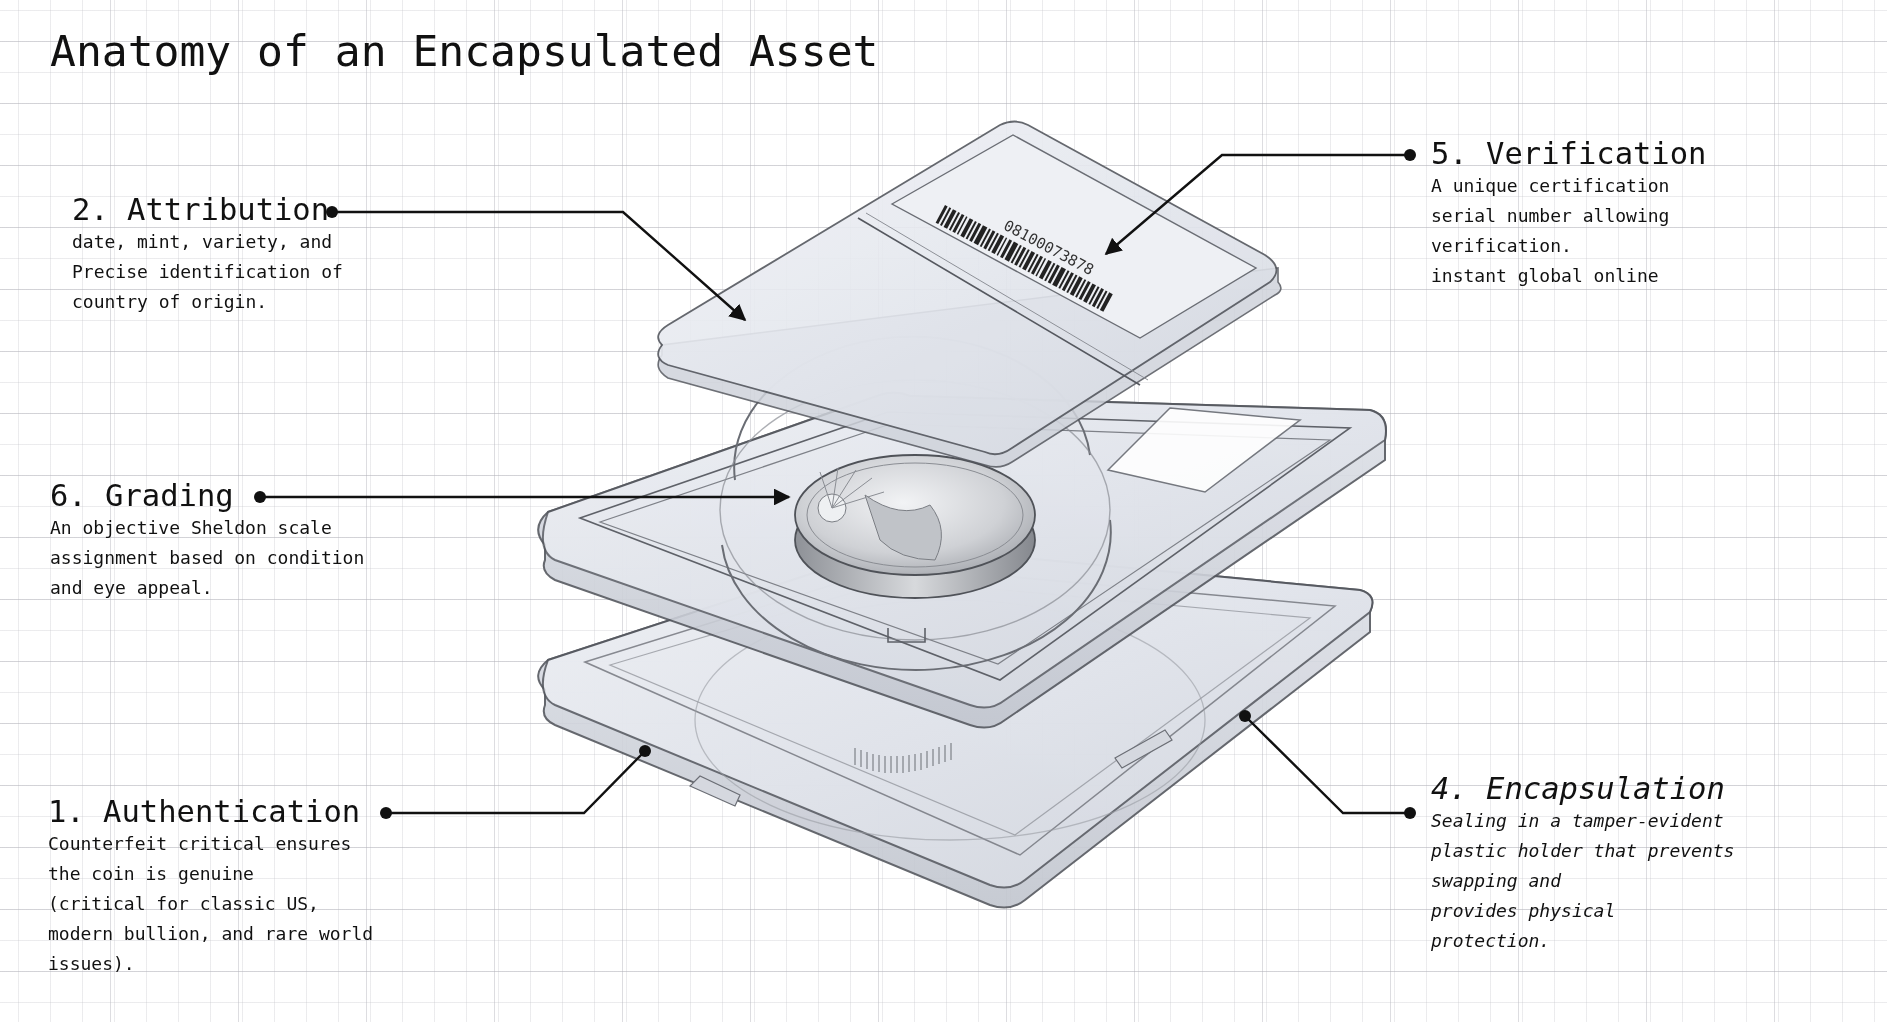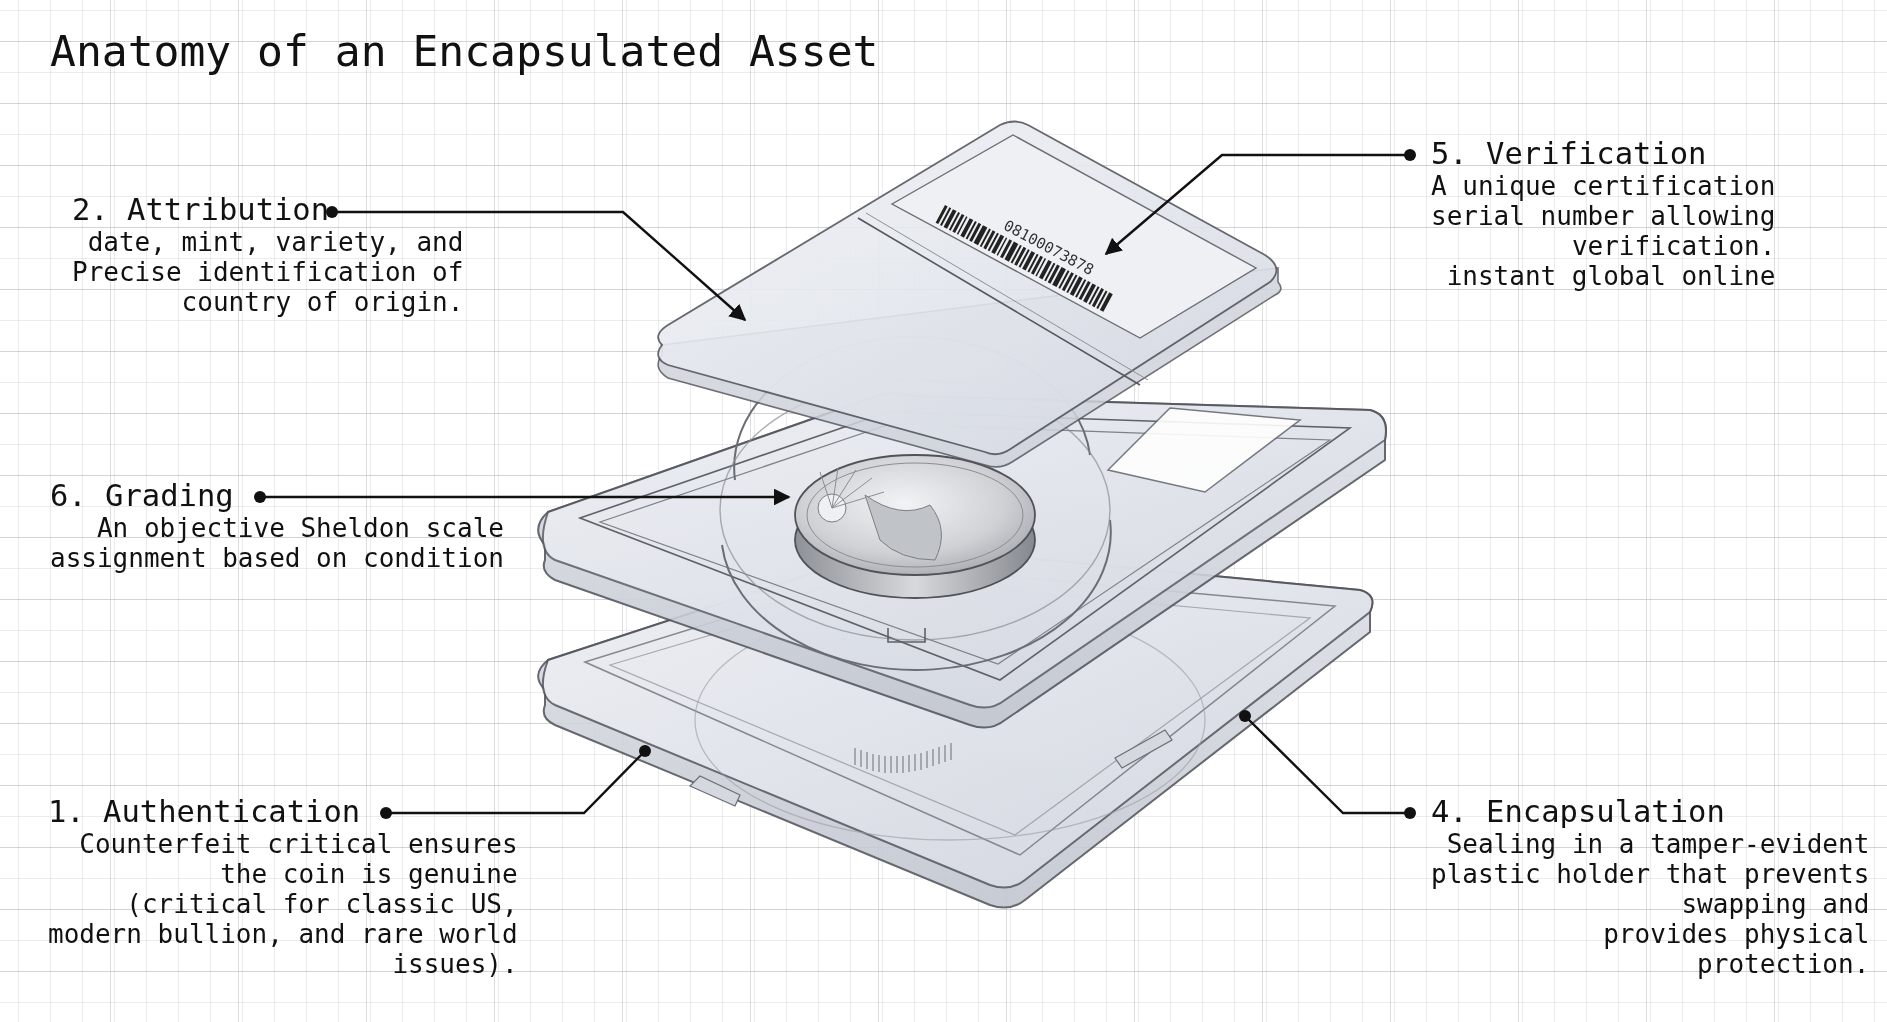--- a/index.html
+++ b/index.html
@@ -44,23 +44,22 @@
   }
   .callout {
     position: absolute;
     white-space: nowrap;
   }
   .callout .heading {
     font-size: 30.5px;
     line-height: 34px;
   }
   .callout .body {
-    font-size: 26px;
+    font-size: 18px;
     line-height: 30px;
-    text-align: right;
   }
   .callout .body span { display: block; }
   svg.art {
     position: absolute;
     left: 0; top: 0;
   }
 </style>
 </head>
 <body>
 
@@ -247,20 +246,21 @@
     <span>Precise identification of</span>
     <span>country of origin.</span>
   </div>
 </div>
 
 <div class="callout" style="left:50px; top:479px;">
   <div class="heading">6. Grading</div>
   <div class="body">
     <span>An objective Sheldon scale</span>
     <span>assignment based on condition</span>
+    <span>and eye appeal.</span>
   </div>
 </div>
 
 <div class="callout" style="left:48px; top:795px;">
   <div class="heading">1. Authentication</div>
   <div class="body">
     <span>Counterfeit critical ensures</span>
     <span>the coin is genuine</span>
     <span>(critical for classic US,</span>
     <span>modern bullion, and rare world</span>
@@ -271,21 +271,21 @@
 <div class="callout" style="left:1431px; top:137px;">
   <div class="heading">5. Verification</div>
   <div class="body">
     <span>A unique certification</span>
     <span>serial number allowing</span>
     <span>verification.</span>
     <span>instant global online</span>
   </div>
 </div>
 
-<div class="callout" style="left:1431px; top:795px;">
+<div class="callout" style="left:1431px; top:772px;font-style:italic;">
   <div class="heading">4. Encapsulation</div>
   <div class="body">
     <span>Sealing in a tamper-evident</span>
     <span>plastic holder that prevents</span>
     <span>swapping and</span>
     <span>provides physical</span>
     <span>protection.</span>
   </div>
 </div>
 

